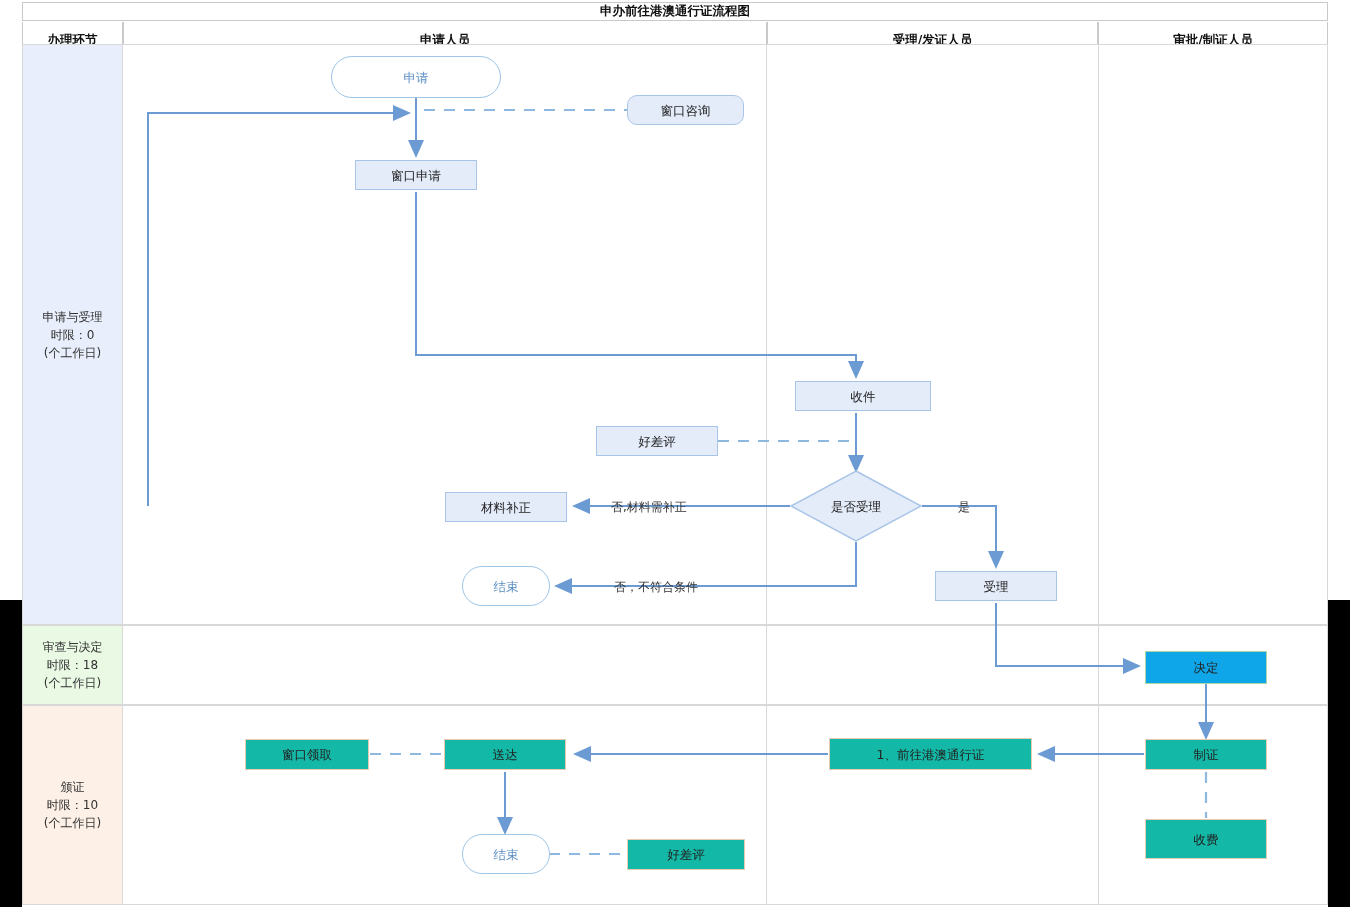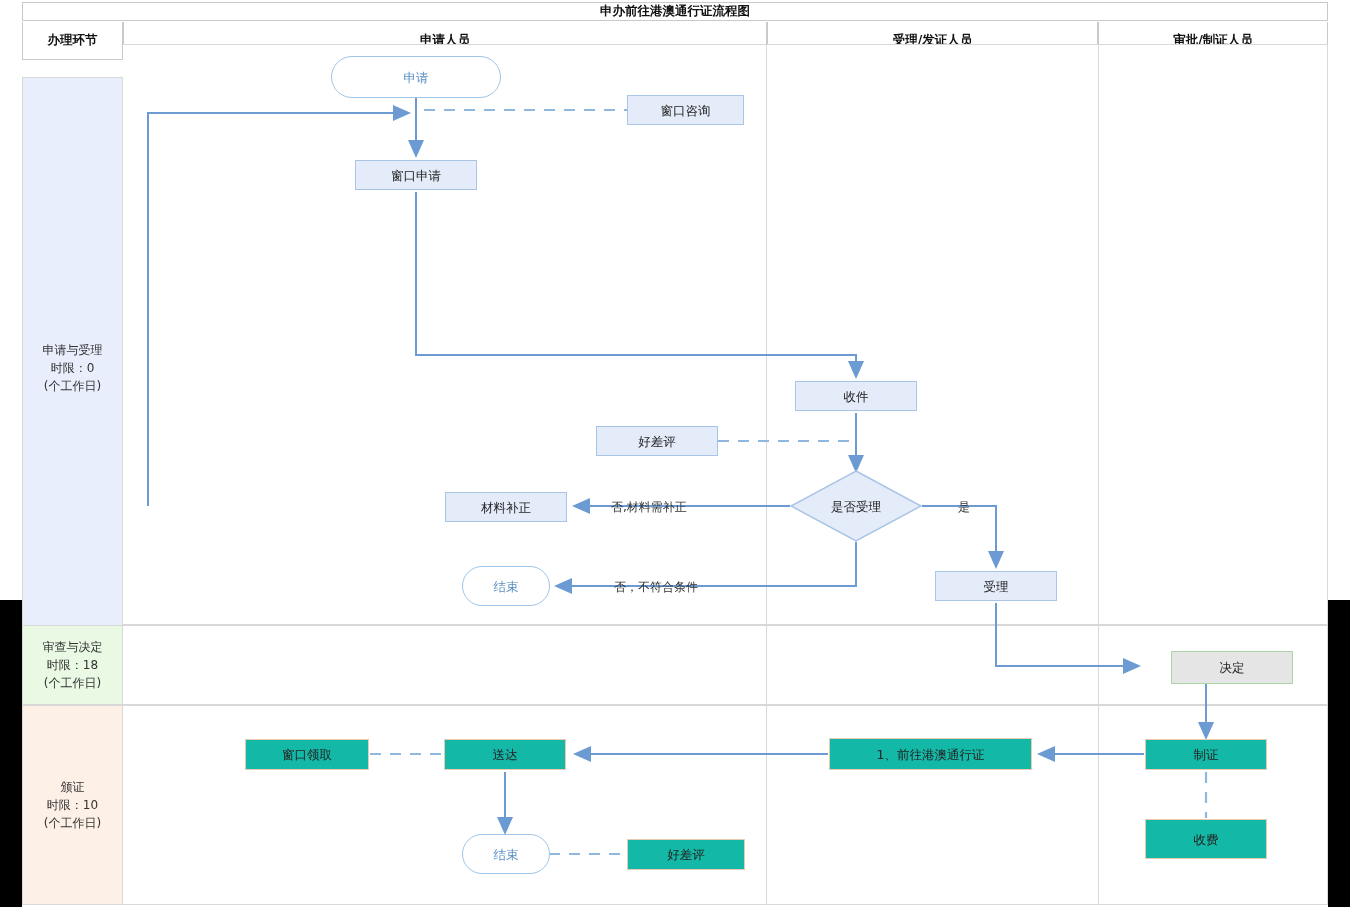--- a/index.html
+++ b/index.html
@@ -35,21 +35,21 @@
   }
 
   
   .lane-label{
     position:absolute;left:22px;width:101px;
     border:1px solid #d8d8d8;
     box-sizing:border-box;
     display:flex;flex-direction:column;align-items:center;justify-content:center;
     font-size:12px;color:#333;line-height:18px;text-align:center;
   }
-  .lane-label.blue{background:#e8eefb;margin-top:33px;}
+  .lane-label.blue{background:#e8eefb;}
   .lane-label.green{background:#e9f9e4;}
   .lane-label.orange{background:#fdf0e6;}
 
   .lane-body{
     position:absolute;left:123px;width:1205px;
     border:1px solid #d8d8d8;
     border-left:none;
     box-sizing:border-box;
     background:#ffffff;
   }
@@ -63,21 +63,21 @@
     position:absolute;
     box-sizing:border-box;
     display:flex;align-items:center;justify-content:center;
     font-size:12.5px;
     color:#222;
     text-align:center;
     line-height:1.2;
     z-index:5;
   }
   .node.rect-blue{background:#e4ecfa;border:1px solid #a8c4e6;}
-  .node.rect-green{background:#e5e5e5;border:1px solid #a9d6a4;margin-left:26px;}
+  .node.rect-green{background:#0ea5e9;border:1px solid #a9d6a4;}
   .node.rect-orange{background:#14b8a6;border:1px solid #e8cbb0;}
   .node.terminator{
     background:#ffffff;border:1.5px solid #9ec5e8;border-radius:22px;
     color:#5b8ec4;
   }
   .node.diamond-wrap{background:transparent;border:none;}
   .diamond-svg{position:absolute;left:0;top:0;}
   .diamond-text{position:relative;z-index:2;font-size:12.5px;color:#222;}
 
   
@@ -166,25 +166,25 @@
       <path d="M424,110 L628,110"></path>
       <path d="M718,441 L852,441"></path>
       <path d="M1206,772 L1206,818"></path>
       <path d="M370,754 L444,754"></path>
       <path d="M549,854 L626,854"></path>
     </g>
   </svg>
 
   <div class="node terminator" style="left:331px;top:56px;width:170px;height:42px;">申请</div>
 
-  <div class="node rect-blue" style="left:627px;top:95px;width:117px;height:30px;">窗口咨询</div>
+  <div class="node rect-blue" style="left:627px;top:95px;width:117px;height:30px;border-radius:10px;">窗口咨询</div>
 
   <div class="node rect-blue" style="left:355px;top:160px;width:122px;height:30px;">窗口申请</div>
 
-  <div class="node rect-blue" style="left:795px;top:381px;width:122px;height:30px;">收件</div>
+  <div class="node rect-blue" style="left:795px;top:381px;width:136px;height:30px;">收件</div>
 
   <div class="node rect-blue" style="left:596px;top:426px;width:122px;height:30px;">好差评</div>
 
   <div class="node diamond-wrap" style="left:790px;top:470px;width:132px;height:72px;">
     <svg class="diamond-svg" width="132" height="72" viewBox="0 0 132 72">
       <polygon points="66,1 131,36 66,71 1,36" fill="#e4ecfa" stroke="#a8c4e6" stroke-width="1.5"></polygon>
     </svg>
     <span class="diamond-text">是否受理</span>
   </div>
 

